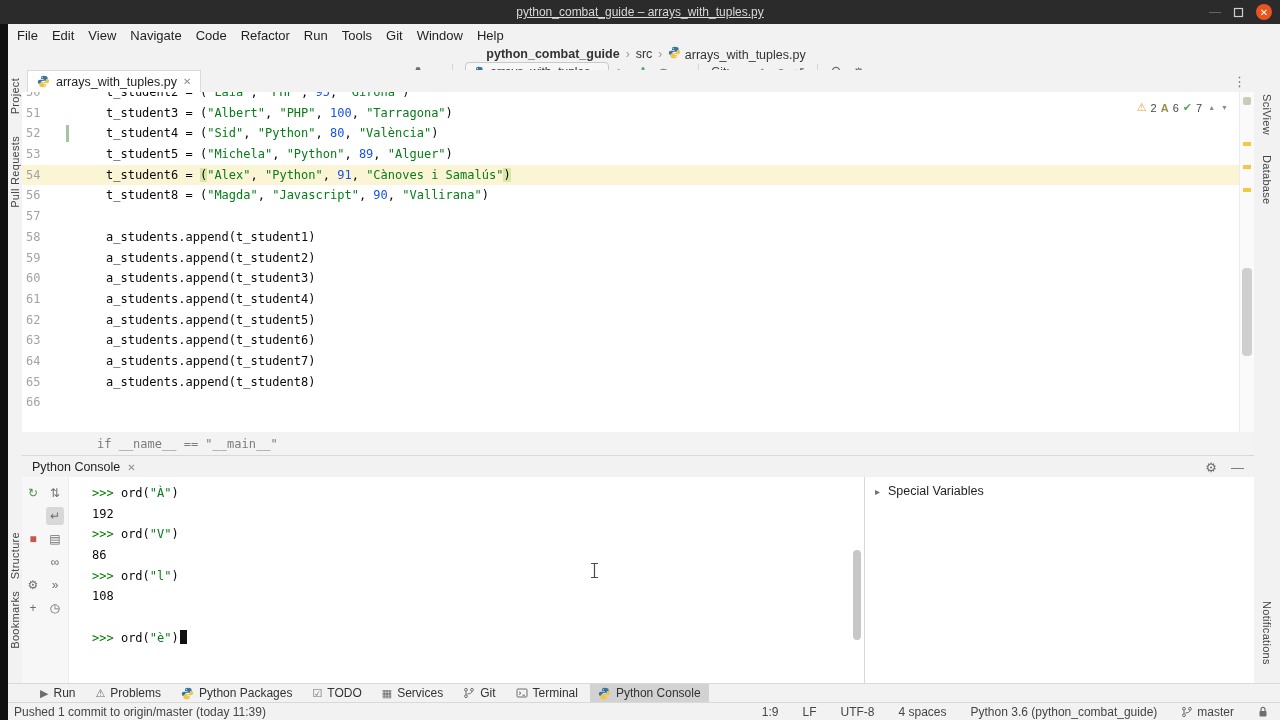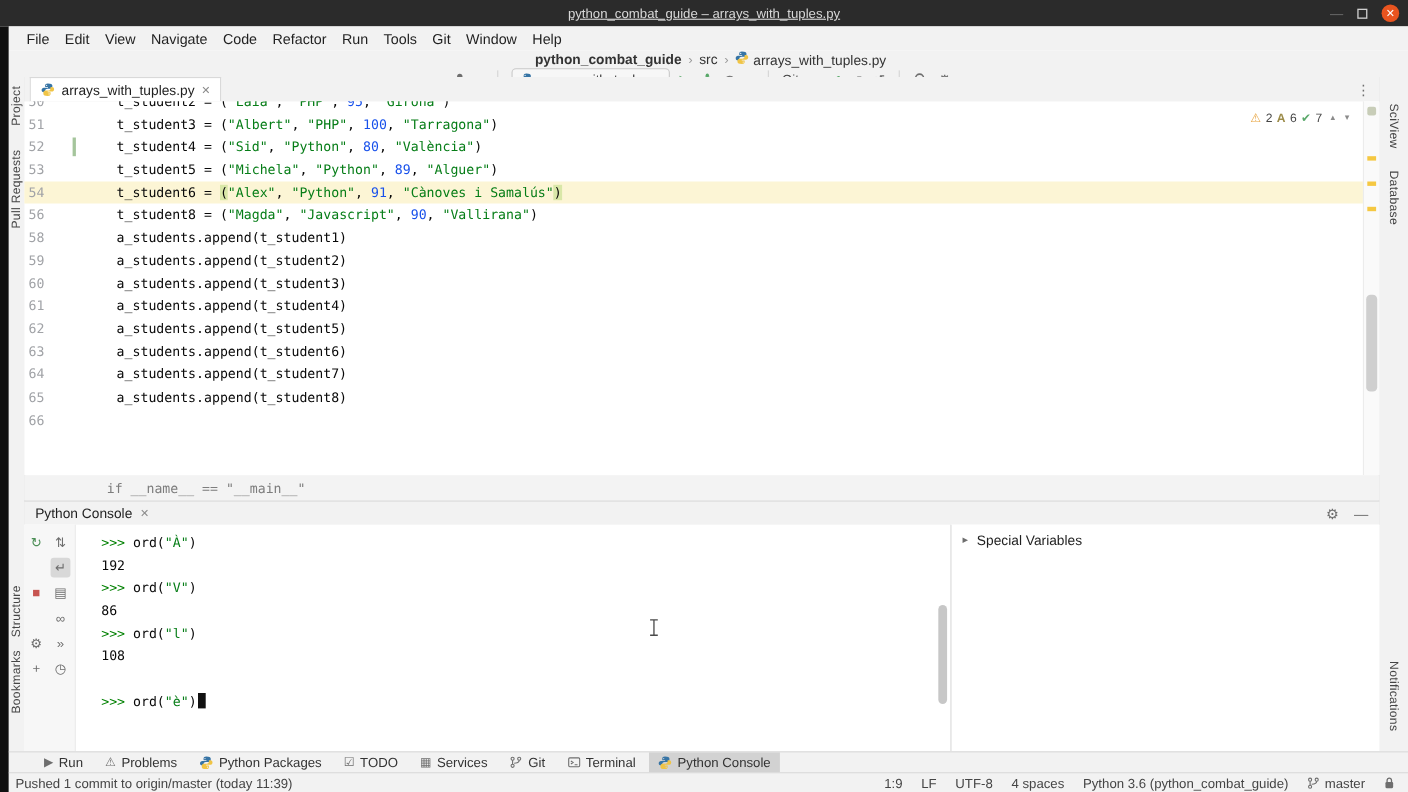--- a/index.html
+++ b/index.html
@@ -12,21 +12,21 @@
             display:flex;align-items:center;justify-content:center;color:#d8d8d8;font-size:12px;text-decoration:underline;}
   .winbtns{position:absolute;right:8px;top:0;height:24px;display:flex;align-items:center;gap:12px;color:#cfcfcf;}
   .winbtns .icn{font-size:12px;line-height:1;}
   .closecircle{width:16px;height:16px;border-radius:50%;background:#e9541f;color:#fff;
                display:flex;align-items:center;justify-content:center;font-size:10px;}
 
   .blackstrip{position:absolute;left:0;top:24px;width:8px;bottom:0;background:#101010;}
 
   
   .menubar{position:absolute;left:8px;right:0;top:24px;height:22px;background:#f2f2f2;
-           display:flex;align-items:center;padding-left:9px;}
+           display:flex;align-items:center;padding-left:2px;}
   .menu-item{padding:0 7px;cursor:default;}
   .navbar{position:absolute;left:8px;right:0;top:46px;height:24px;background:#f2f2f2;
           display:flex;align-items:center;justify-content:space-between;padding:0 10px 0 14px;flex-direction:column;}
   .crumbs{display:flex;align-items:center;gap:6px;font-size:12.5px;color:#333;}
   .crumb-sep{color:#9a9a9a;font-size:12px;}
   .crumb.bold{font-weight:bold;}
   .nav-right{display:flex;align-items:center;gap:9px;}
   .icn{display:inline-flex;align-items:center;justify-content:center;line-height:1;font-size:13px;color:#6e6e6e;}
   .combo{display:flex;align-items:center;gap:5px;border:1px solid #c9c9c9;border-radius:4px;
          background:#f7f7f7;height:18px;padding:0 6px;font-size:12px;color:#333;}
@@ -97,21 +97,21 @@
 
   
   .bottombar{position:absolute;left:8px;right:0;top:683px;height:19px;background:#f2f2f2;border-top:1px solid #d9d9d9;
              display:flex;align-items:center;gap:4px;padding-left:24px;font-size:12px;color:#333;box-sizing:border-box;}
   .tw-item{display:flex;align-items:center;gap:5px;padding:0 8px;height:19px;cursor:pointer;}
   .tw-item.active{background:#d2d2d2;}
   .tw-item .icn{font-size:11px;}
   .statusbar{position:absolute;left:8px;right:0;top:702px;height:18px;background:#f2f2f2;border-top:1px solid #d9d9d9;
              display:flex;align-items:center;font-size:12px;color:#454545;padding:0 12px 0 6px;box-sizing:border-box;}
   .st-left{flex:1;}
-  .st-right{display:flex;align-items:center;gap:17px;}
+  .st-right{display:flex;align-items:center;gap:24px;}
   .st-item{display:flex;align-items:center;gap:4px;cursor:default;}
 
   .ibeam{position:absolute;left:590px;top:562px;}
 </style>
 </head>
 <body>
 
 <div class="app">
 
   <div class="titlebar">
@@ -232,20 +232,21 @@
   </div>
 
   <div class="editor">
     <div class="code-scroll" id="codelines">
         <div class="cline mono"><span class="gut">50</span><span><span class="tk-p">t_student2 = (</span><span class="tk-s">"Laia"</span><span class="tk-p">, </span><span class="tk-s">"PHP"</span><span class="tk-p">, </span><span class="tk-n">95</span><span class="tk-p">, </span><span class="tk-s">"Girona"</span><span class="tk-p">)</span></span></div>
         <div class="cline mono"><span class="gut">51</span><span><span class="tk-p">t_student3 = (</span><span class="tk-s">"Albert"</span><span class="tk-p">, </span><span class="tk-s">"PHP"</span><span class="tk-p">, </span><span class="tk-n">100</span><span class="tk-p">, </span><span class="tk-s">"Tarragona"</span><span class="tk-p">)</span></span></div>
         <div class="cline mono"><span class="gut">52<span class="chg"></span></span><span><span class="tk-p">t_student4 = (</span><span class="tk-s">"Sid"</span><span class="tk-p">, </span><span class="tk-s">"Python"</span><span class="tk-p">, </span><span class="tk-n">80</span><span class="tk-p">, </span><span class="tk-s">"València"</span><span class="tk-p">)</span></span></div>
         <div class="cline mono"><span class="gut">53</span><span><span class="tk-p">t_student5 = (</span><span class="tk-s">"Michela"</span><span class="tk-p">, </span><span class="tk-s">"Python"</span><span class="tk-p">, </span><span class="tk-n">89</span><span class="tk-p">, </span><span class="tk-s">"Alguer"</span><span class="tk-p">)</span></span></div>
         <div class="cline mono hl"><span class="gut">54</span><span><span class="tk-p">t_student6 = </span><span class="tk-m">(</span><span class="tk-s">"Alex"</span><span class="tk-p">, </span><span class="tk-s">"Python"</span><span class="tk-p">, </span><span class="tk-n">91</span><span class="tk-p">, </span><span class="tk-s">"Cànoves i Samalús"</span><span class="tk-m">)</span></span></div>
         <div class="cline mono"><span class="gut">56</span><span><span class="tk-p">t_student8 = (</span><span class="tk-s">"Magda"</span><span class="tk-p">, </span><span class="tk-s">"Javascript"</span><span class="tk-p">, </span><span class="tk-n">90</span><span class="tk-p">, </span><span class="tk-s">"Vallirana"</span><span class="tk-p">)</span></span></div>
+        <div class="cline mono"><span class="gut">57</span><span></span></div>
         <div class="cline mono"><span class="gut">58</span><span><span class="tk-p">a_students.append(t_student1)</span></span></div>
         <div class="cline mono"><span class="gut">59</span><span><span class="tk-p">a_students.append(t_student2)</span></span></div>
         <div class="cline mono"><span class="gut">60</span><span><span class="tk-p">a_students.append(t_student3)</span></span></div>
         <div class="cline mono"><span class="gut">61</span><span><span class="tk-p">a_students.append(t_student4)</span></span></div>
         <div class="cline mono"><span class="gut">62</span><span><span class="tk-p">a_students.append(t_student5)</span></span></div>
         <div class="cline mono"><span class="gut">63</span><span><span class="tk-p">a_students.append(t_student6)</span></span></div>
         <div class="cline mono"><span class="gut">64</span><span><span class="tk-p">a_students.append(t_student7)</span></span></div>
         <div class="cline mono"><span class="gut">65</span><span><span class="tk-p">a_students.append(t_student8)</span></span></div>
         <div class="cline mono"><span class="gut">66</span><span></span></div>
       </div>

